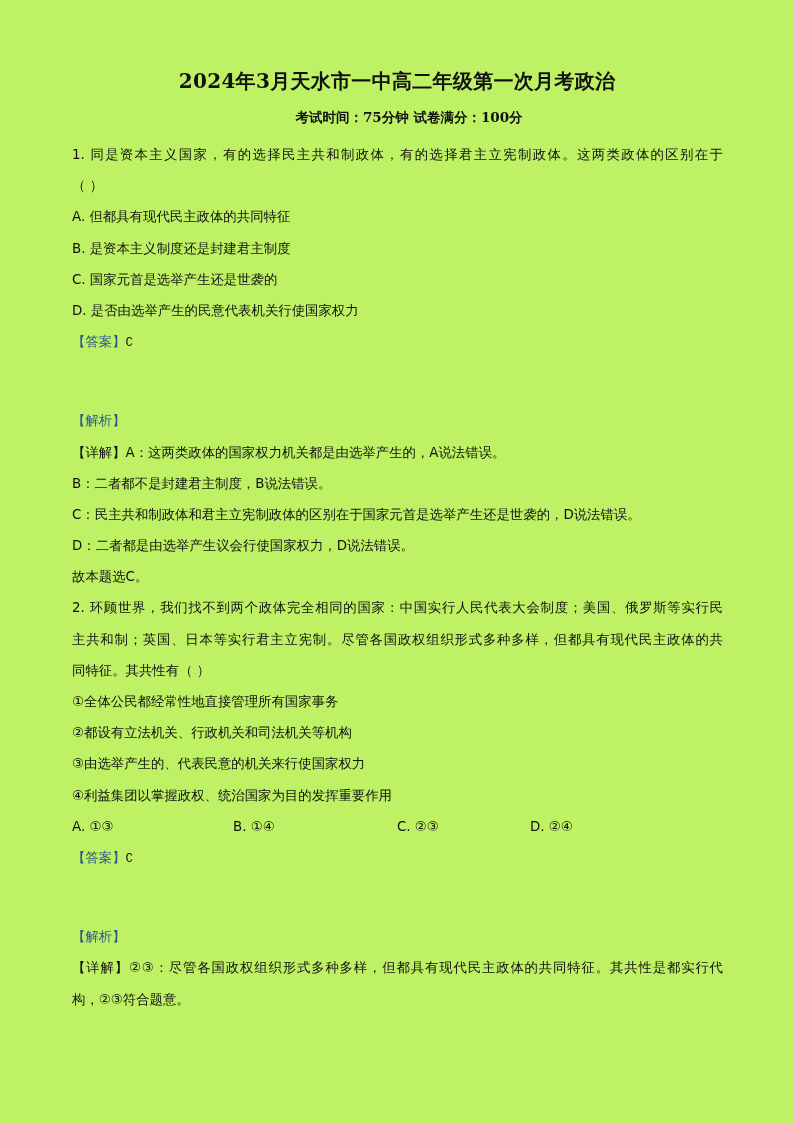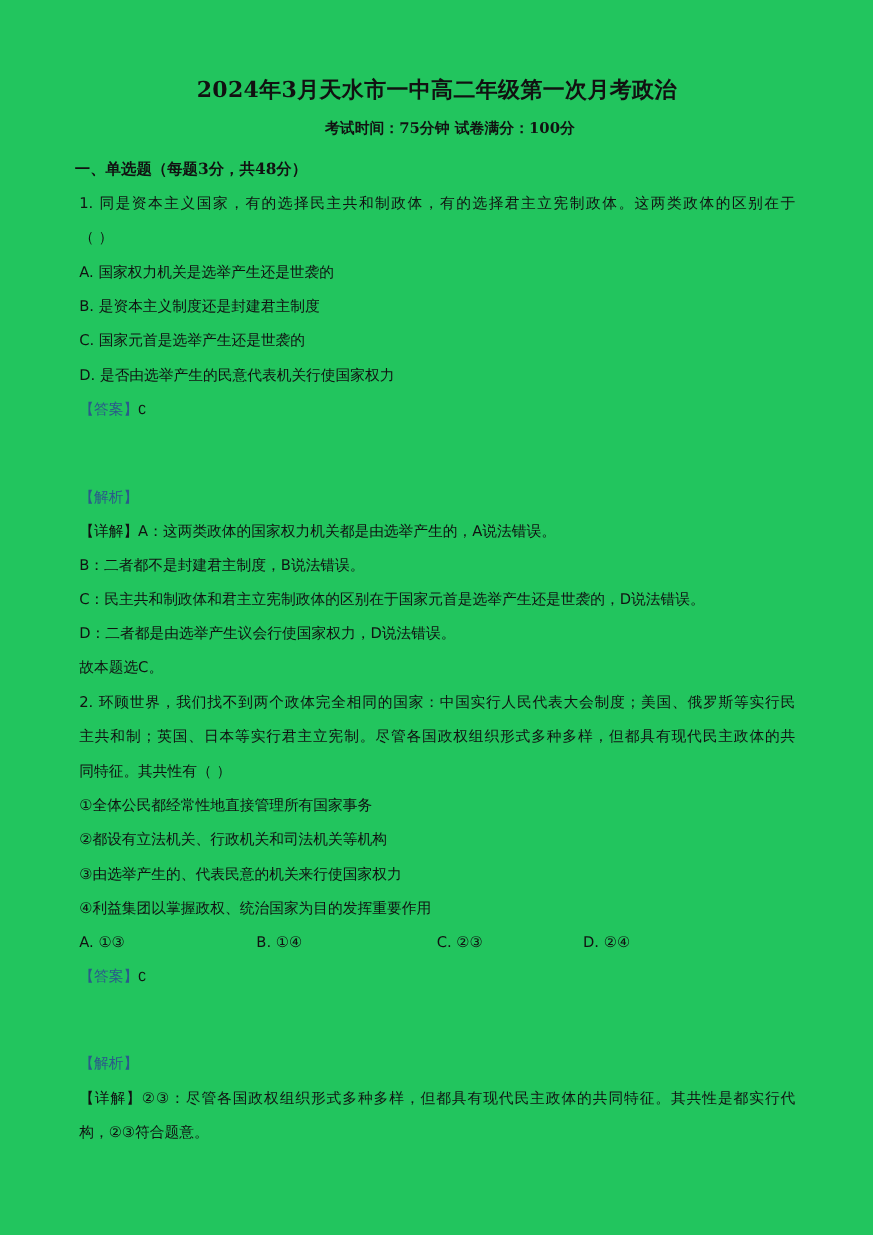--- a/index.html
+++ b/index.html
@@ -1,18 +1,18 @@
 <!DOCTYPE html>
 <html><head>
 <meta charset="utf-8">
 <style>
   html, body { margin: 0; padding: 0; background: #ffffff; }
   body { width: 794px; height: 1123px; position: relative; overflow: hidden;
          font-family: "DejaVu Sans", "Liberation Sans", sans-serif; color: #111; }
-  .page { position: absolute; left: 0; top: 0; width: 794px; height: 1123px; background: #22c55e; }
+  .page { position: absolute; left: 0; top: 0; width: 794px; height: 1123px; background: #bef264; }
   .title { position: absolute; left: 0; right: 0; top: 68px; text-align: center;
            font-family: "DejaVu Serif", "Liberation Serif", serif; font-weight: bold;
            font-size: 20px; line-height: 26px; letter-spacing: 0.3px; }
   .subtitle { position: absolute; left: 0; right: 0; top: 107px; text-align: center;
               font-family: "DejaVu Serif", "Liberation Serif", serif; font-weight: bold;
               font-size: 13.5px; line-height: 20px; padding-left: 24px; }
   .body { position: absolute; left: 72px; top: 139px; width: 651px; }
   .line { font-size: 13.4px; line-height: 31.2px; height: 31.2px; white-space: nowrap; overflow: visible; }
   .section { font-family: "DejaVu Serif", "Liberation Serif", serif; font-weight: bold; font-size: 14px; margin-left: -4px; }
   .just { text-align: justify; text-align-last: justify; white-space: normal; }
@@ -24,26 +24,25 @@
   .opt.a { left: 0; } .opt.b { left: 161px; text-align: right; } .opt.c { left: 325px; } .opt.d { left: 458px; }
 </style>
 </head>
 <body>
 
 <div class="page">
   <div class="title">2024年3月天水市一中高二年级第一次月考政治</div>
   <div class="subtitle">考试时间：75分钟  试卷满分：100分</div>
 
   <div class="body">
-    <div class="line section">一、单选题（每题3分，共48分）</div>
 
     <div>
       <div class="line just">1. 同是资本主义国家，有的选择民主共和制政体，有的选择君主立宪制政体。这两类政体的区别在于</div>
       <div class="line">（      ）</div>
-      <div class="line">A.  国家权力机关是选举产生还是世袭的</div>
+      <div class="line">A.  但都具有现代民主政体的共同特征</div>
       <div class="line">B.  是资本主义制度还是封建君主制度</div>
       <div class="line">C.  国家元首是选举产生还是世袭的</div>
       <div class="line">D.  是否由选举产生的民意代表机关行使国家权力</div>
       <div class="line">
         <span class="label-blue">【答案】</span><span class="mono">C</span>
       </div>
       <div class="line label-blue">【解析】</div>
       <div class="line">
         <span class="label-black">【详解】</span><span>A：这两类政体的国家权力机关都是由选举产生的，A说法错误。</span>
       </div>

